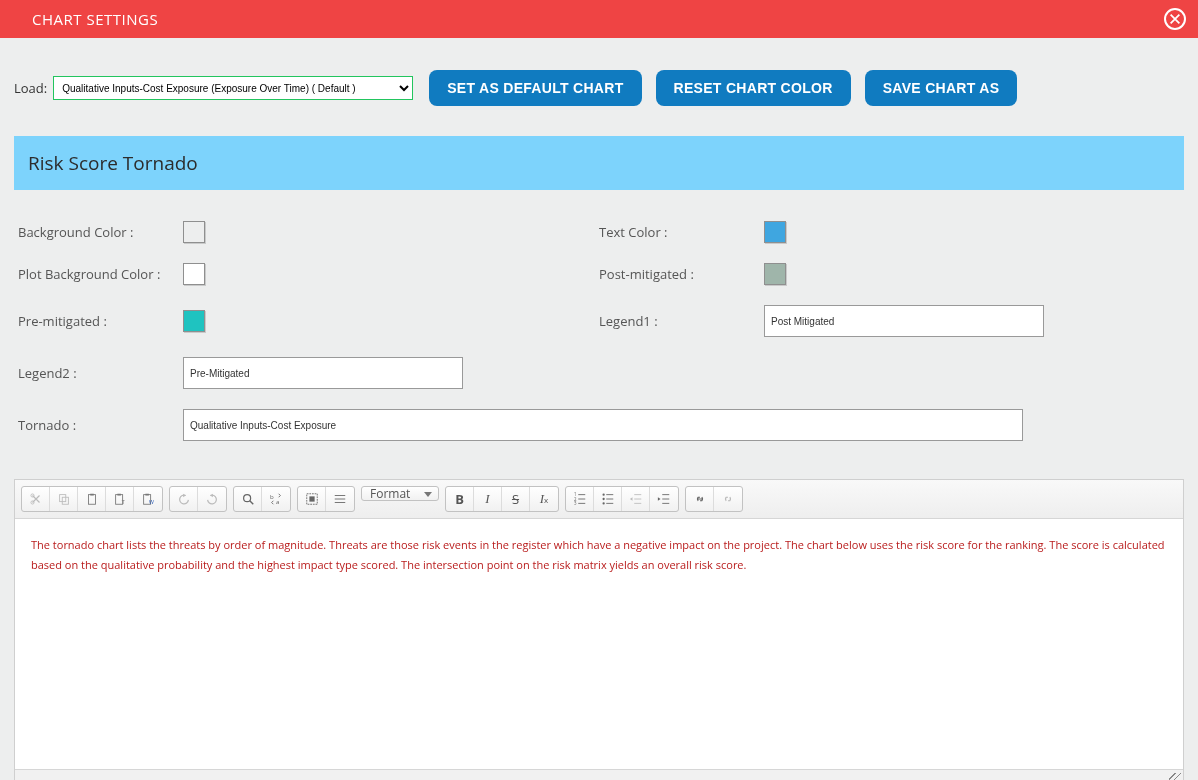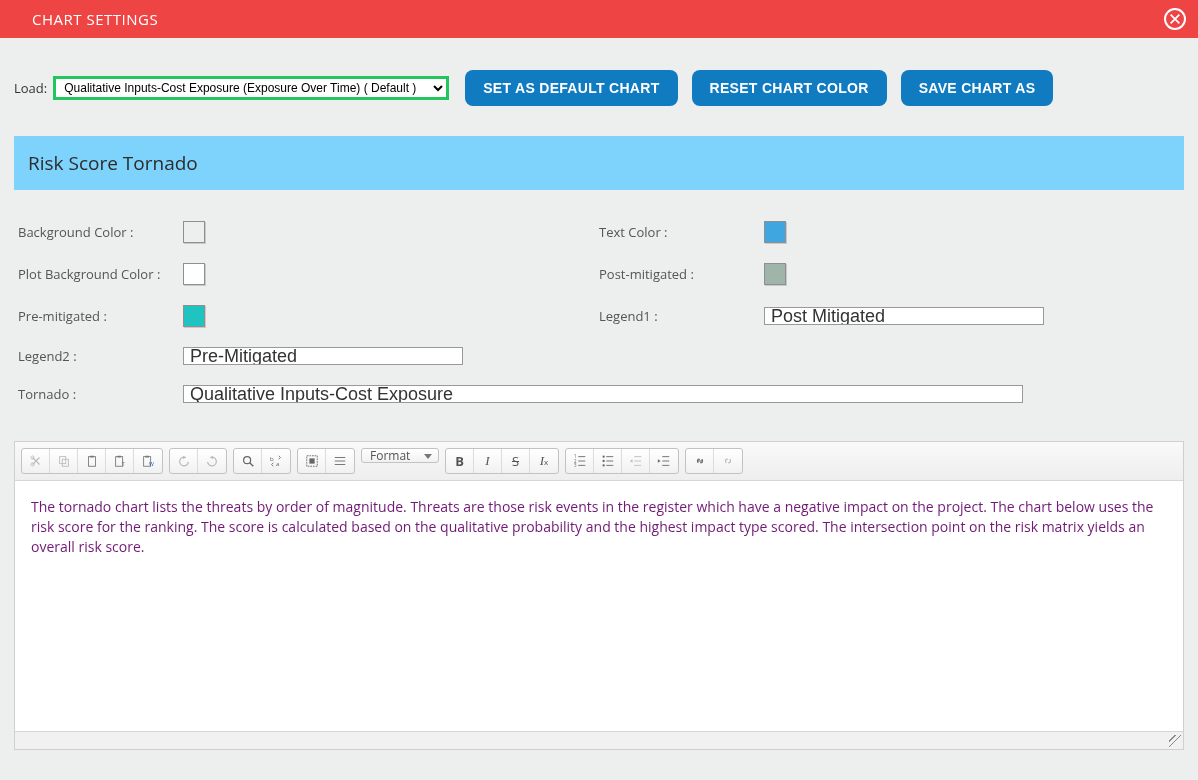--- a/index.html
+++ b/index.html
@@ -41,25 +41,25 @@
 
   .toprow {
     display: flex;
     align-items: center;
     gap: 6px;
     margin-bottom: 30px;
   }
   .toprow .label { color: #333; }
   .toprow select {
     height: 24px;
-    font-size: 12px;
-    border: 3px solid #22c55e;
+    font-size: 10px;
+    border: 1px solid #22c55e;
     background: #fff;
     padding: 1px 4px;
-    width: 396px;
+    width: 360px;
   }
   .btn {
     background: #107bc0;
     border: none;
     color: #fff;
     font-size: 14px;
     padding: 10px 18px;
     cursor: pointer;
     letter-spacing: 0.3px;
     font-weight: 600;
@@ -91,22 +91,22 @@
   }
   .field.right { grid-template-columns: 165px 1fr; }
   .swatch {
     width: 22px; height: 22px;
     border: 1px solid #8f8f8f;
     box-shadow: 1px 1px 0 rgba(0,0,0,.15);
     cursor: pointer;
   }
   input[type="text"].txt {
     width: 280px;
-    height: 18px;
-    font-size: 18px;
+    height: 32px;
+    font-size: 10px;
     padding: 2px 6px;
     border: 1px solid #999;
     color: #333;
   }
   .field.wide { grid-column: 1 / span 2; grid-template-columns: 165px 1fr; }
   .field.wide input { width: 840px; }
 
   
   .editor-wrap {
     margin: 22px 0 0 0;
@@ -161,23 +161,23 @@
     right: 6px;
     top: 50%;
     margin-top: -2px;
     border-left: 4px solid transparent;
     border-right: 4px solid transparent;
     border-top: 5px solid #777;
   }
   .editor-body {
     min-height: 250px;
     padding: 16px 16px;
-    font-size: 14px;
+    font-size: 11px;
     line-height: 20px;
-    color: #701a75;
+    color: #b91c1c;
     position: relative;
   }
   .editor-footer {
     height: 18px;
     background: #f1f1f1;
     border-top: 1px solid #d6d6d6;
     position: relative;
   }
   .resize-grip {
     position: absolute;

